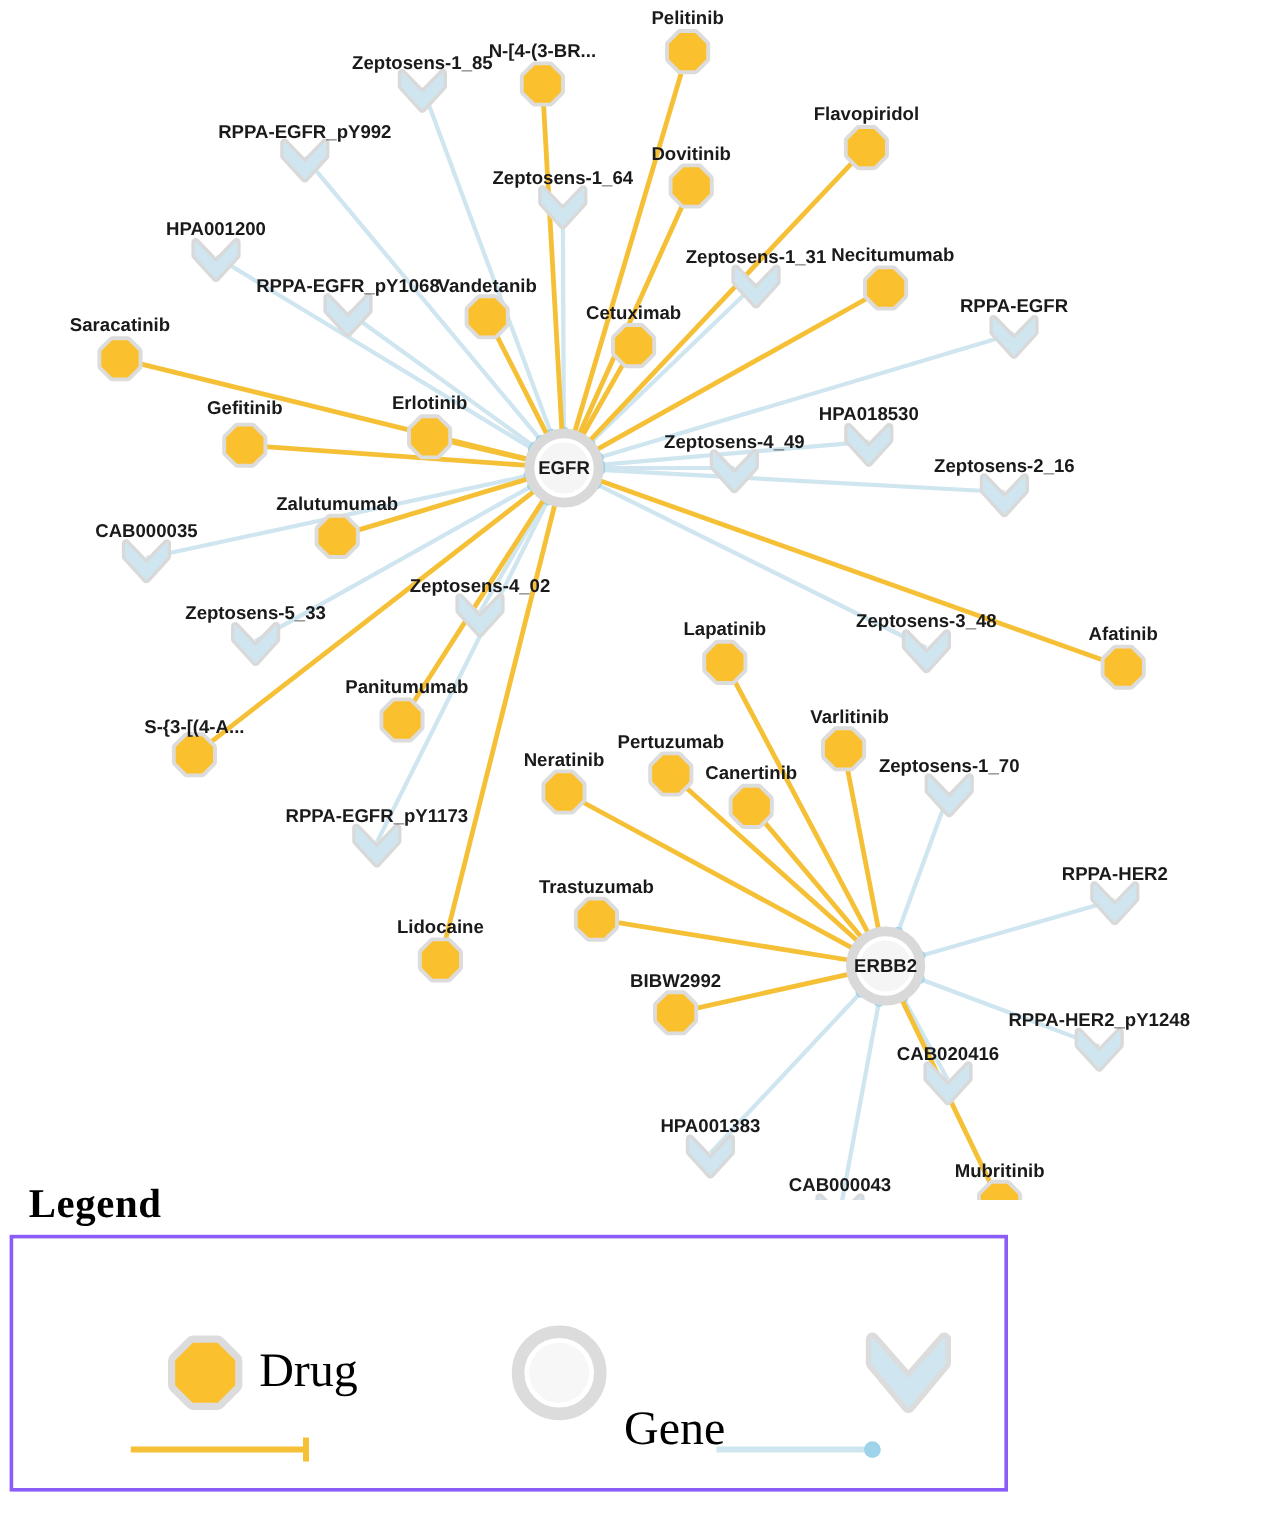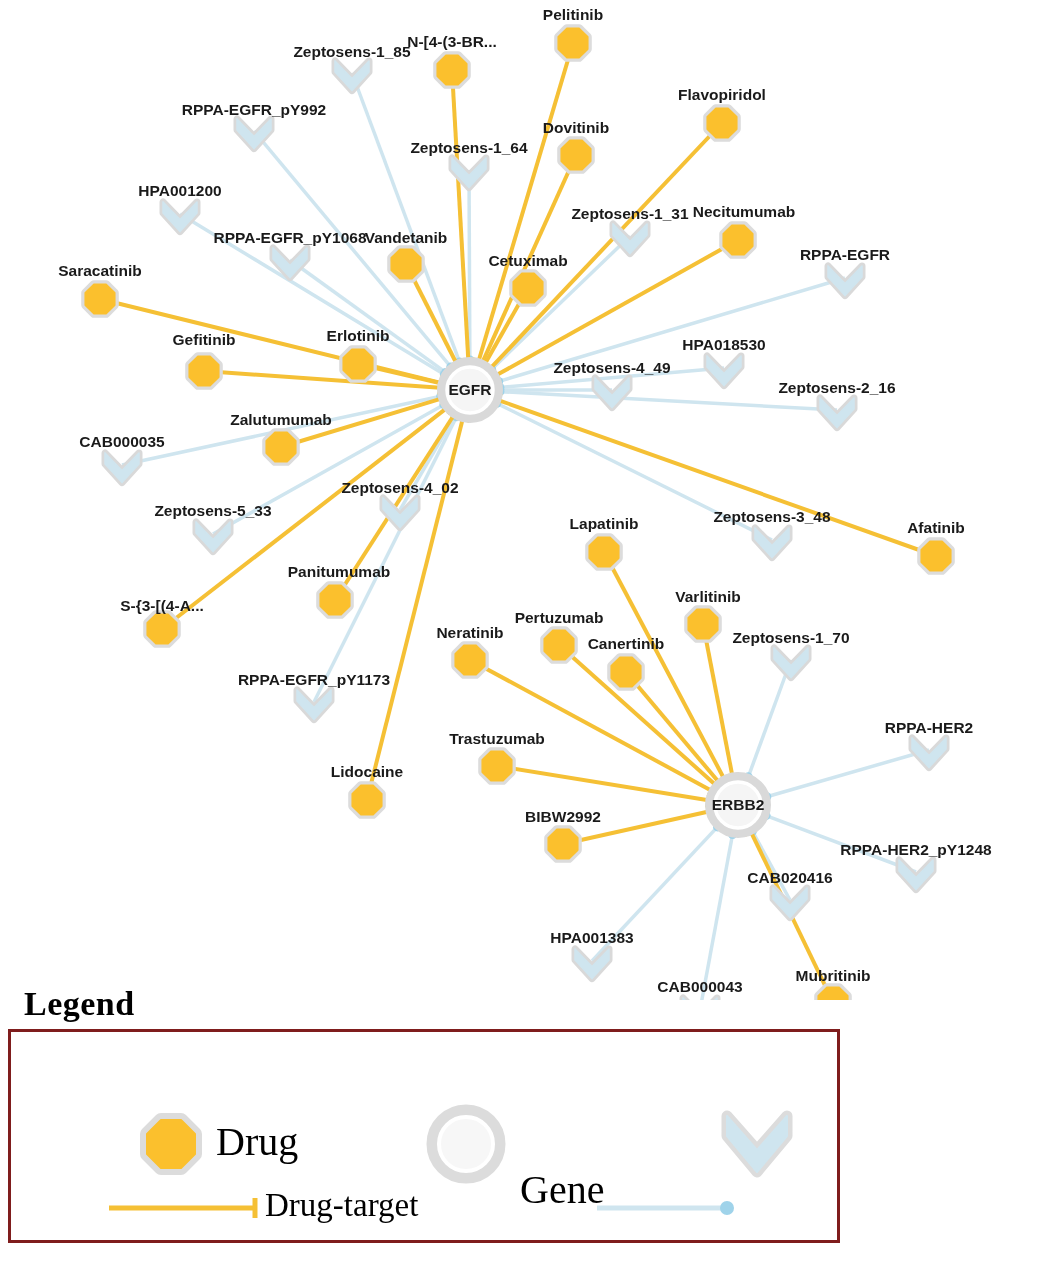--- a/index.html
+++ b/index.html
@@ -50,21 +50,21 @@
     font-family: "Liberation Serif", serif;
     font-size: 34px;
     font-weight: bold;
     color: #000;
     margin-left: 24px;
     margin-bottom: 6px;
     letter-spacing: 0.5px;
   }
   .legend-box {
     margin: 0 8px;
-    border: 3px solid #7f1d1d;
+    border: 3px solid #8b5cf6;
     height: 208px;
     position: relative;
     background: #fff;
   }
   .legend-item-label {
     font-family: "Liberation Serif", serif;
     font-size: 40px;
     color: #000;
     position: absolute;
   }
@@ -340,15 +340,14 @@
         <line x1="244" y1="166" x2="244" y2="186" stroke="#F5C035" stroke-width="5"></line>
       </g>
 
       <g>
         <line x1="586" y1="176" x2="712" y2="176" stroke="#cfe5ef" stroke-width="5"></line>
         <circle cx="716" cy="176" r="7" fill="#9fd3ea"></circle>
       </g>
     </svg>
     <div class="legend-item-label" style="left:205px; top:86px;">Drug</div>
     <div class="legend-item-label" style="left:509px; top:86px;margin-top:48px;">Gene</div>
-    <div class="legend-edge-label" style="left:254px; top:155px;">Drug-target</div>
   </div>
 </div>
 
 </body></html>

